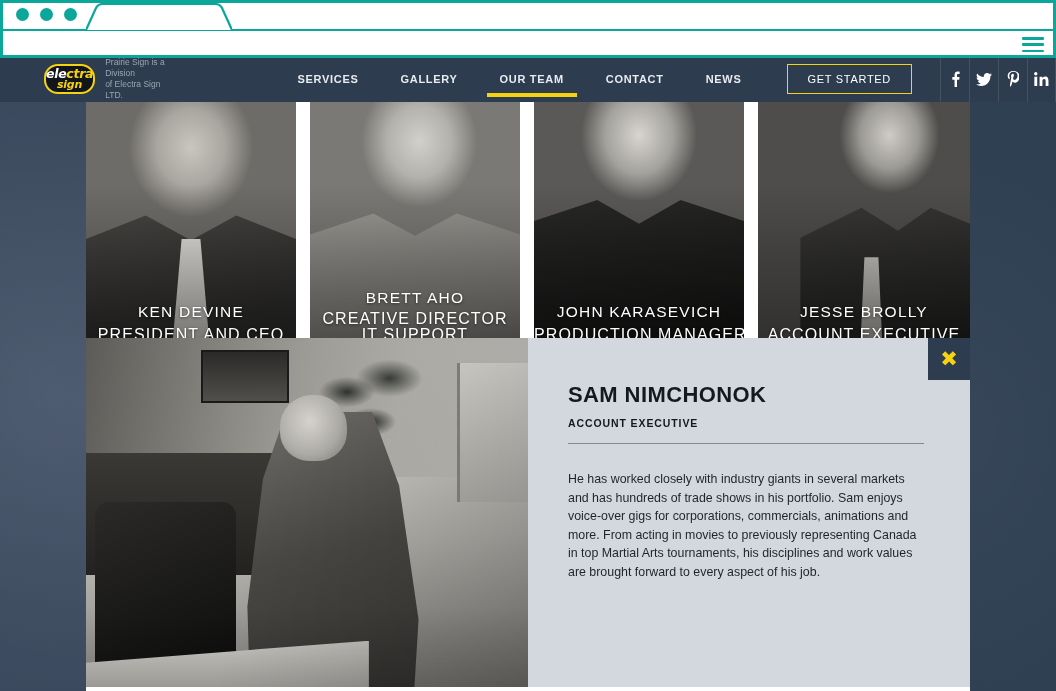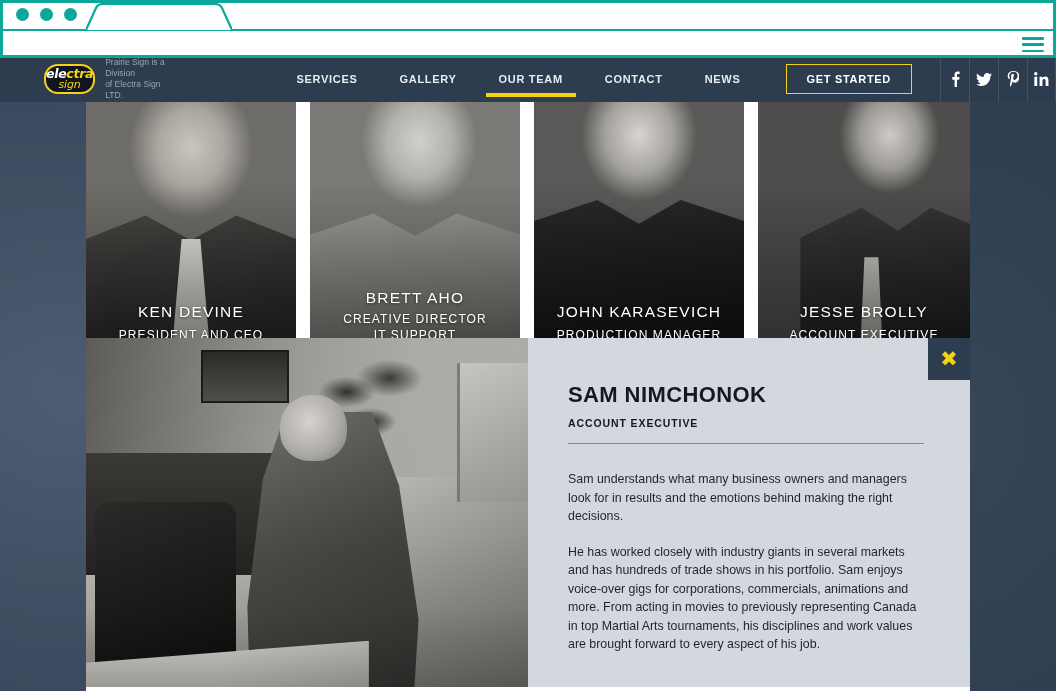--- a/index.html
+++ b/index.html
@@ -141,21 +141,21 @@
     font-style: italic;
     font-weight: bold;
     font-size: 12.5px;
     color: #ffffff;
     letter-spacing: -0.3px;
   }
   .logo-top .accent { color: #f5d313; }
   .logo-bot {
     font-family: "DejaVu Sans", sans-serif;
     font-style: italic;
-    font-weight: normal;
+    font-weight: bold;
     font-size: 11px;
     color: #f5d313;
     letter-spacing: -0.2px;
     margin-top: -1px;
   }
   .tagline {
     color: #9aa5b2;
     font-size: 8.5px;
     line-height: 11px;
     max-width: 96px;
@@ -187,21 +187,21 @@
     left: 8px; right: 8px;
     bottom: 5px;
     height: 4px;
     background: #f5d313;
   }
   .cta-btn {
     margin-left: 24px;
     border: 1.6px solid #f5d313;
     color: #ffffff;
     font-size: 11px;
-    font-weight: bold;
+    font-weight: normal;
     letter-spacing: 0.7px;
     padding: 8px 20px;
     background: transparent;
     cursor: pointer;
     white-space: nowrap;
     font-family: "Liberation Sans", sans-serif;
     text-align: center;
   }
   .socials {
     display: flex;
@@ -313,21 +313,21 @@
   }
   .member-name {
     font-size: 15.5px;
     letter-spacing: 1.2px;
     font-weight: normal;
     text-shadow: 0 1px 3px rgba(0,0,0,0.55);
     margin-bottom: 6px;
     white-space: nowrap;
   }
   .member-role {
-    font-size: 12px;
+    font-size: 16px;
     letter-spacing: 1.1px;
     line-height: 16px;
     text-shadow: 0 1px 3px rgba(0,0,0,0.55);
     white-space: nowrap;
   }
   .member.raised .member-label { bottom: 18px; }
   .member.raised .member-name { margin-bottom: 4px; }
 
   
   .detail {
@@ -623,21 +623,20 @@
         <div class="dp-shadow"></div>
       </div>
 
       <div class="detail-body">
         <div class="close-btn">✖</div>
 
         <div class="detail-name">SAM NIMCHONOK</div>
         <div class="detail-role">ACCOUNT EXECUTIVE</div>
         <div class="detail-divider"></div>
 
-        <p class="detail-para">Sam understands what many business owners and managers look for in results and the emotions behind making the right decisions.</p>
         <p class="detail-para">He has worked closely with industry giants in several markets and has hundreds of trade shows in his portfolio. Sam enjoys voice-over gigs for corporations, commercials, animations and more. From acting in movies to previously representing Canada in top Martial Arts tournaments, his disciplines and work values are brought forward to every aspect of his job.</p>
 
       </div>
     </div>
 
     <div class="page-sheet-bottom"></div>
   </div>
 </div>
 
 </body></html>

